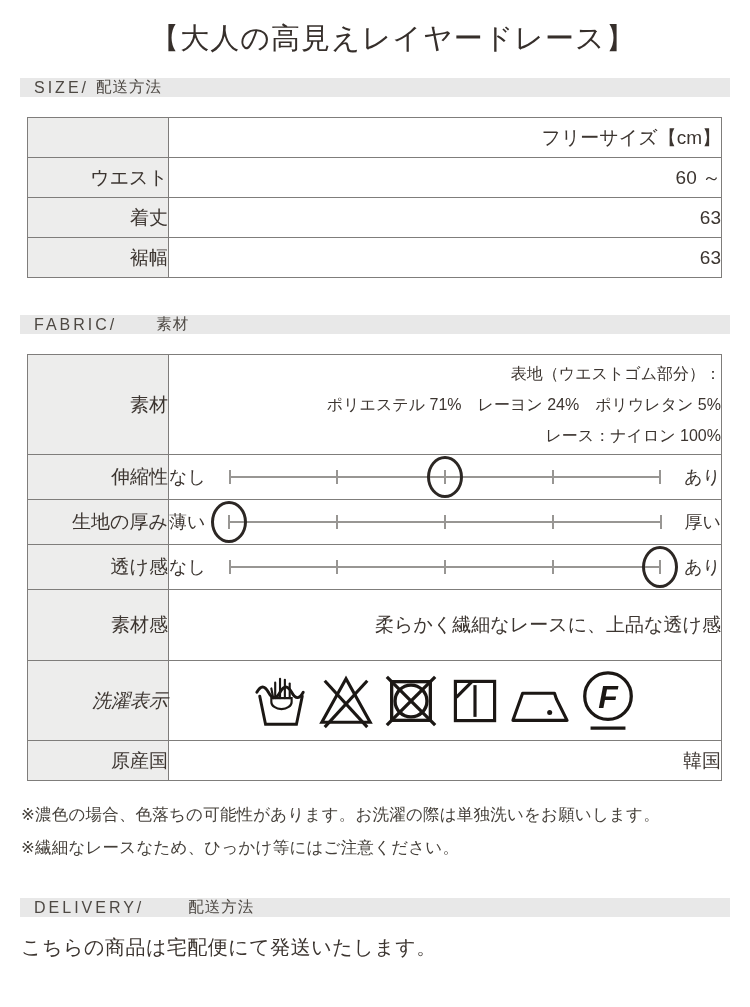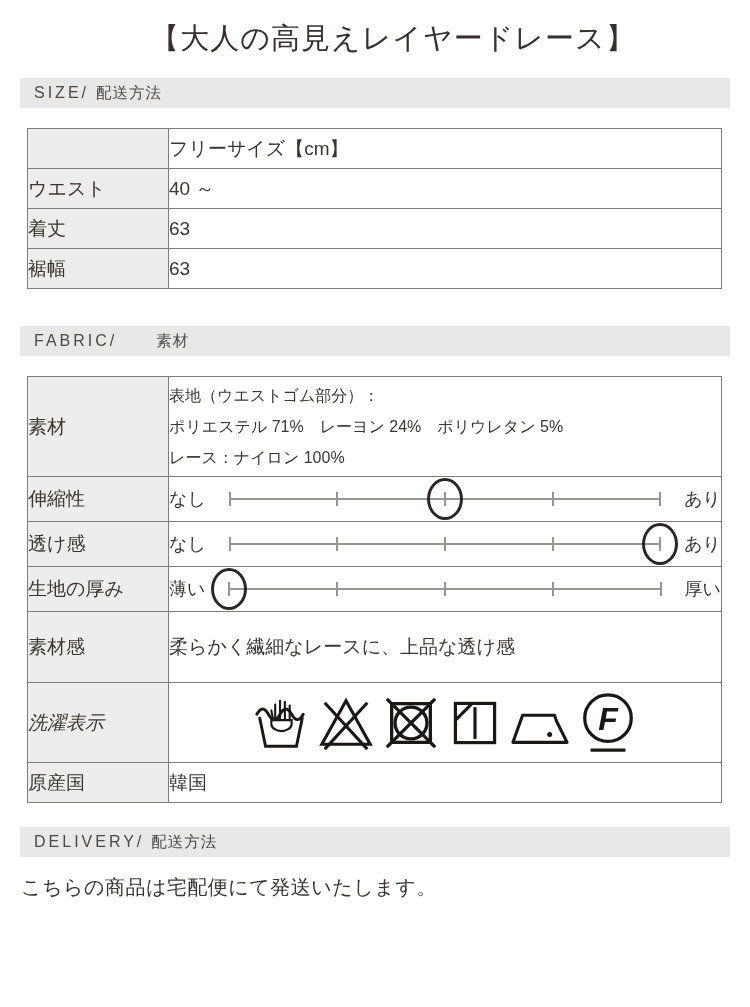--- a/index.html
+++ b/index.html
@@ -22,44 +22,44 @@
     letter-spacing: 1px;
     color: #362f2b;
     line-height: 1.25;
     padding-left: 36px;
   }
 
   
   .section-bar {
     background: #e8e8e8;
     margin: 0 20px;
-    height: 30px;
+    height: 19px;
     display: flex;
     align-items: center;
     padding-left: 14px;
     color: #4d4843;
   }
   .section-bar .en { font-size: 16px; letter-spacing: 3px; }
   .section-bar .ja { font-size: 15.5px; letter-spacing: 1px; margin-left: 7px; }
   .bar-size   { margin-top: 22px; }
   .bar-fabric { margin-top: 37px; gap: 32px; }
-  .bar-delivery { margin-top: 24px; }
+  .bar-delivery { margin-top: 34px; gap: 37px; }
 
   
   table.spec {
     border-collapse: collapse;
     table-layout: fixed;
     width: 695px;
     margin: 20px 0 0 27px;
   }
   table.spec td {
     border: 1px solid #7f7d7b;
     font-size: 19px;
     color: #3c3530;
-    text-align: left;
+    text-align: right;
     vertical-align: middle;
     padding: 0;
   }
   td.label-cell {
     background: #ededec;
     width: 141px;
     font-size: 18.5px;
   }
   .size-table tr { height: 40px; }
   .size-table td.head-val { font-size: 19px; }
@@ -115,21 +115,21 @@
   </div>
 
   <table class="spec size-table">
     <tbody>
         <tr>
       <td class="label-cell"></td>
       <td class="head-val">フリーサイズ【cm】</td>
     </tr>
     <tr>
       <td class="label-cell">ウエスト</td>
-      <td>40 ～</td>
+      <td>60 ～</td>
     </tr>
     <tr>
       <td class="label-cell">着丈</td>
       <td>63</td>
     </tr>
     <tr>
       <td class="label-cell">裾幅</td>
       <td>63</td>
     </tr>
   </tbody>
@@ -164,57 +164,57 @@
                 <span class="tick t75"></span>
                 <span class="tick t100"></span>
             <span class="mark-circle" style="left: calc(50% - 18px);"></span>
           </span>
           <span class="end-label">あり</span>
         </div>
       </td>
     </tr>
 
     <tr class="row-slider">
+      <td class="label-cell">生地の厚み</td>
+      <td class="slider-cell">
+        <div class="slider">
+          <span class="end-label">薄い</span>
+          <span class="track">
+            <span class="track-line"></span>
+            <span class="tick t0"></span>
+                <span class="tick t25"></span>
+                <span class="tick t50"></span>
+                <span class="tick t75"></span>
+                <span class="tick t100"></span>
+            <span class="mark-circle" style="left: calc(0% - 18px);"></span>
+          </span>
+          <span class="end-label">厚い</span>
+        </div>
+      </td>
+    </tr>
+
+    <tr class="row-slider">
       <td class="label-cell">透け感</td>
       <td class="slider-cell">
         <div class="slider">
           <span class="end-label">なし</span>
           <span class="track">
             <span class="track-line"></span>
             <span class="tick t0"></span>
                 <span class="tick t25"></span>
                 <span class="tick t50"></span>
                 <span class="tick t75"></span>
                 <span class="tick t100"></span>
             <span class="mark-circle" style="left: calc(100% - 18px);"></span>
           </span>
           <span class="end-label">あり</span>
         </div>
       </td>
     </tr>
 
-    <tr class="row-slider">
-      <td class="label-cell">生地の厚み</td>
-      <td class="slider-cell">
-        <div class="slider">
-          <span class="end-label">薄い</span>
-          <span class="track">
-            <span class="track-line"></span>
-            <span class="tick t0"></span>
-                <span class="tick t25"></span>
-                <span class="tick t50"></span>
-                <span class="tick t75"></span>
-                <span class="tick t100"></span>
-            <span class="mark-circle" style="left: calc(0% - 18px);"></span>
-          </span>
-          <span class="end-label">厚い</span>
-        </div>
-      </td>
-    </tr>
-
 
     <tr class="row-texture">
       <td class="label-cell">素材感</td>
       <td>柔らかく繊細なレースに、上品な透け感</td>
     </tr>
 
     <tr class="row-care">
       <td class="label-cell">洗濯表示</td>
       <td>
         <div class="care-icons">
@@ -277,20 +277,24 @@
       </td>
     </tr>
 
     <tr class="row-origin">
       <td class="label-cell">原産国</td>
       <td>韓国</td>
     </tr>
   </tbody>
     </table>
 
+  <div class="notes">
+    <div class="note-line">※濃色の場合、色落ちの可能性があります。お洗濯の際は単独洗いをお願いします。</div>
+    <div class="note-line">※繊細なレースなため、ひっかけ等にはご注意ください。</div>
+  </div>
 
   <div class="section-bar bar-delivery">
     <span class="en">DELIVERY/</span>
     <span class="ja">配送方法</span>
   </div>
 
   <div class="delivery-text">こちらの商品は宅配便にて発送いたします。</div>
 
 </div>
 

